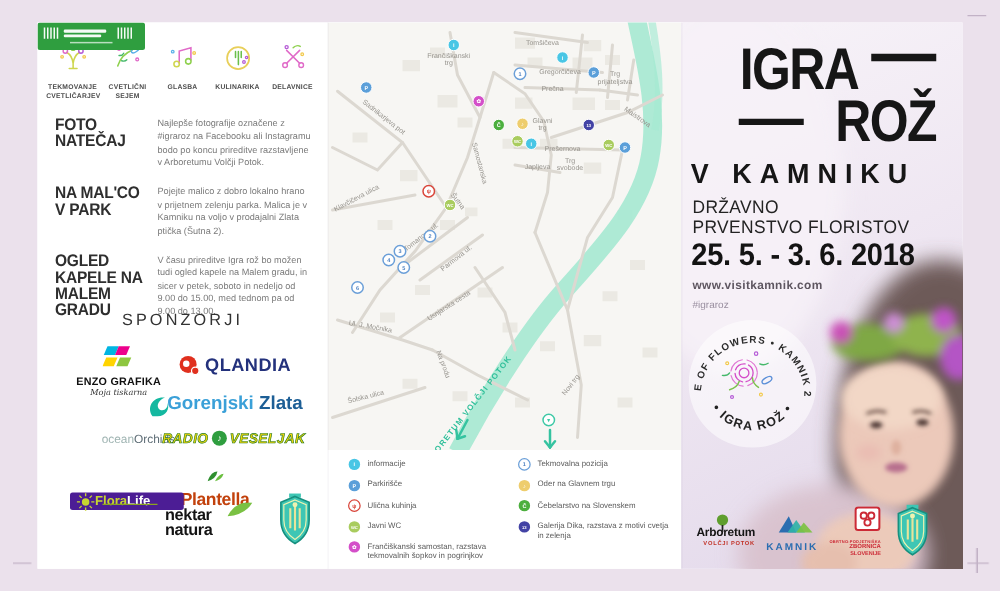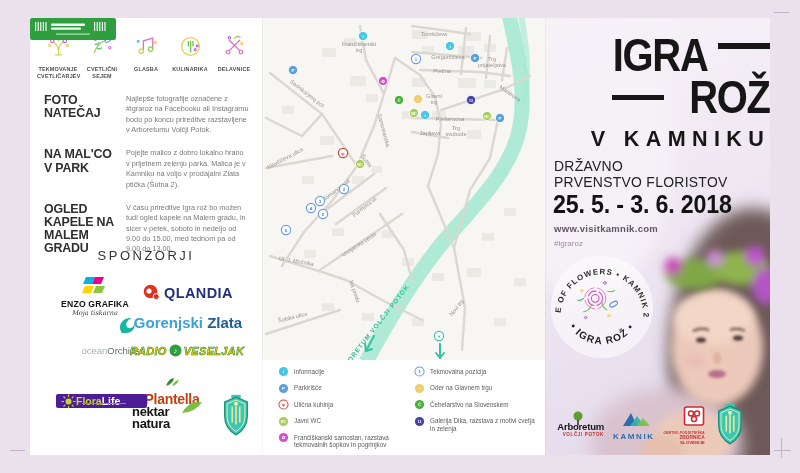--- a/index.html
+++ b/index.html
@@ -62,21 +62,21 @@
   .legend{position:absolute;left:16px;top:348px;right:6px;display:flex}
   .leg-col{display:flex;flex-direction:column;gap:5.5px}
   .leg-col.c1{width:136px;flex:none}
   .leg-col.c2{width:122px}
   .leg-row{display:flex;align-items:flex-start;gap:5px}
   .leg-chip{width:11px;height:11px;flex:none}
   .leg-txt{font-size:6.3px;color:#5c5c5c;line-height:1.25;padding-top:1.5px}
 
   
   #photo{position:absolute;left:0;top:0;width:225px;height:437px;pointer-events:none}
-  .title-block{position:absolute;top:16px;left:4px;right:0;text-align:right;color:#161616}
+  .title-block{position:absolute;top:16px;left:4px;right:21px;text-align:left;color:#161616}
   .t-row{display:flex;align-items:center;justify-content:flex-end}
   .t-big{font-size:47px;font-weight:900;line-height:.9;letter-spacing:-1.5px;display:inline-block;
          transform:scaleX(.85);transform-origin:right center}
   .dash{height:5.5px;background:#161616;display:inline-block}
   .d1{width:52px;margin-left:11px;transform:translateY(-9px)}
   .d2{width:52px;margin-right:11px}
   .t-kamniku{font-size:22px;font-weight:900;letter-spacing:6.5px;margin-top:7px;white-space:nowrap;
          display:inline-block;transform:scaleX(.98);transform-origin:right center}
   .subtitle{position:absolute;left:9px;top:140px;font-size:14.5px;color:#232323;line-height:1.12;
          letter-spacing:.3px;transform:scaleX(.96);transform-origin:left top;white-space:nowrap}

